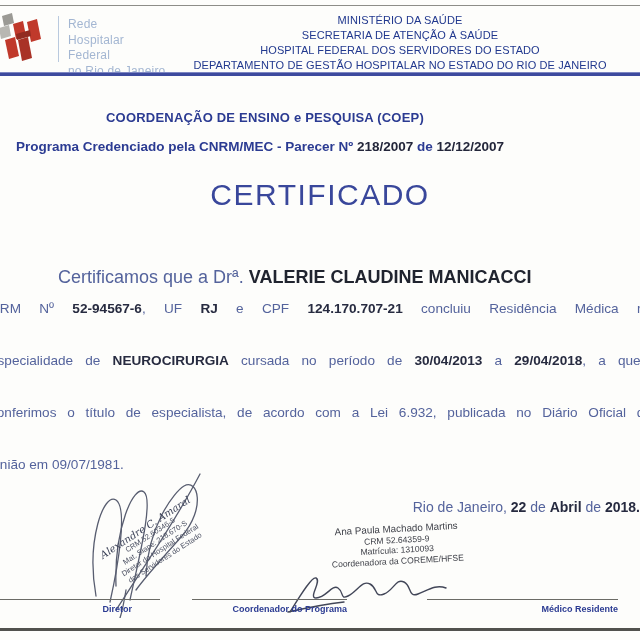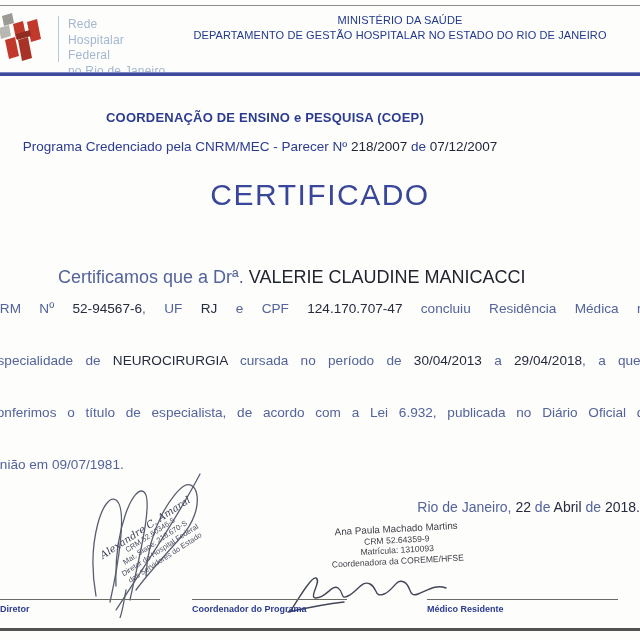--- a/index.html
+++ b/index.html
@@ -25,40 +25,40 @@
                color:#2b3b92;font-weight:bold;font-size:13.5px;}
   .coep-accred .rd{color:#23263a;margin-top:28px;}
   
   .cert-title{position:absolute;left:0;top:178px;width:640px;text-align:center;
               color:#39479b;font-size:30px;font-weight:400;letter-spacing:1.5px;}
   
   .intro{position:absolute;left:58px;top:267px;font-size:18px;}
   .body-lines{position:absolute;left:-10px;top:301px;width:662px;font-size:13.6px;}
   .body-line{height:52px;text-align:justify;text-align-last:justify;white-space:nowrap0;}
   .body-line.last{text-align-last:left;}
-  .rb{font-weight:normal;}
+  .rb{font-weight:bold;}
   .rd{color:#272b40;}
   .intro .rd{color:#20242f;}
   
   .dateline{position:absolute;right:0px;top:499px;font-size:14px;white-space:nowrap;}
   
   .sig-flourish{position:absolute;left:82px;top:468px;}
   .dir-stamp{position:absolute;left:70px;top:520px;width:170px;
              transform:rotate(-33deg);transform-origin:center;
              color:#4d5264;font-size:7.5px;line-height:9px;text-align:center;}
   .dir-stamp .list-line:first-child{font-style:italic;font-size:10px;font-family:"DejaVu Serif",serif;color:#3c4258;}
   .coord-stamp{position:absolute;left:308px;top:524px;width:178px;
                transform:rotate(-3deg);color:#3f4149;font-size:8.6px;line-height:10.5px;text-align:center;}
   .coord-stamp .list-line:first-child{font-size:9.8px;}
   .coord-sig{position:absolute;left:286px;top:568px;}
   .sig-line{position:absolute;top:599px;height:1px;background:#6b6b66;}
   .sig-line.l1{left:-6px;width:166px;}
   .sig-line.l2{left:192px;width:155px;}
   .sig-line.l3{left:427px;width:191px;}
-  .sig-label{position:absolute;top:604px;color:#2b3b92;font-weight:bold;font-size:9px;text-align:left;}
+  .sig-label{position:absolute;top:604px;color:#2b3b92;font-weight:bold;font-size:9px;text-align:right;}
   .sig-label.s1{left:0px;width:132px;}
   .sig-label.s2{left:192px;width:155px;}
   .sig-label.s3{left:427px;width:191px;}
   .bottom-rule{position:absolute;left:0;top:628px;width:640px;height:2.5px;background:#52524e;}
 </style>
 </head>
 <body>
 
 <div class="page">
 
@@ -77,34 +77,36 @@
     <div class="logo-divider"></div>
     <div class="logo-text">
         <div class="list-line">Rede</div>
         <div class="list-line">Hospitalar Federal</div>
         <div class="list-line">no Rio de Janeiro</div>
       </div>
   </div>
 
   <div class="org">
       <div class="list-line">MINISTÉRIO DA SAÚDE</div>
+      <div class="list-line">SECRETARIA DE ATENÇÃO À SAÚDE</div>
+      <div class="list-line">HOSPITAL FEDERAL DOS SERVIDORES DO ESTADO</div>
       <div class="list-line">DEPARTAMENTO DE GESTÃO HOSPITALAR NO ESTADO DO RIO DE JANEIRO</div>
     </div>
 
   <div class="blue-rule"></div>
 
   <div class="coep-title">COORDENAÇÃO DE ENSINO e PESQUISA (COEP)</div>
-  <div class="coep-accred"><span class="rb">Programa Credenciado pela CNRM/MEC - Parecer Nº </span><span class="rb rd">218/2007</span><span class="rb">  de </span><span class="rb rd">07/12/2007</span></div>
+  <div class="coep-accred"><span class="rb">Programa Credenciado pela CNRM/MEC - Parecer Nº </span><span class="rb rd">218/2007</span><span class="rb">  de </span><span class="rb rd">12/12/2007</span></div>
 
   <div class="cert-title">CERTIFICADO</div>
 
   <div class="intro"><span>Certificamos que a Drª. </span><span class="rb rd">VALERIE CLAUDINE MANICACCI</span></div>
 
   <div class="body-lines">
-    <div class="body-line"><span>CRM Nº </span><span class="rb rd">52-94567-6</span><span>, UF </span><span class="rb rd">RJ</span><span> e CPF </span><span class="rb rd">124.170.707-47</span><span> concluiu Residência Médica na</span></div>
+    <div class="body-line"><span>CRM Nº </span><span class="rb rd">52-94567-6</span><span>, UF </span><span class="rb rd">RJ</span><span> e CPF </span><span class="rb rd">124.170.707-21</span><span> concluiu Residência Médica na</span></div>
     <div class="body-line"><span>especialidade de </span><span class="rb rd">NEUROCIRURGIA</span><span> cursada no período de </span><span class="rb rd">30/04/2013</span><span> a </span><span class="rb rd">29/04/2018</span><span>, a quem</span></div>
     <div class="body-line"><span>conferimos o título de especialista, de acordo com a Lei 6.932, publicada no Diário Oficial da</span></div>
     <div class="body-line last"><span>União em 09/07/1981.</span></div>
   </div>
 
   <div class="dateline"><span>Rio de Janeiro, </span><span class="rb rd">22</span><span> de </span><span class="rb rd">Abril</span><span> de </span><span class="rb rd">2018.</span></div>
 
   <svg class="sig-flourish" width="170" height="150" viewBox="0 0 170 150" xmlns="http://www.w3.org/2000/svg" fill="none" stroke="#3c4258" stroke-width="1.3" stroke-linecap="round" opacity="0.85">
     <path d="M14,128 C4,72 22,24 34,32 C46,40 36,98 28,134"></path>
     <path d="M34,118 C32,60 52,16 62,24 C72,32 56,94 48,132"></path>

